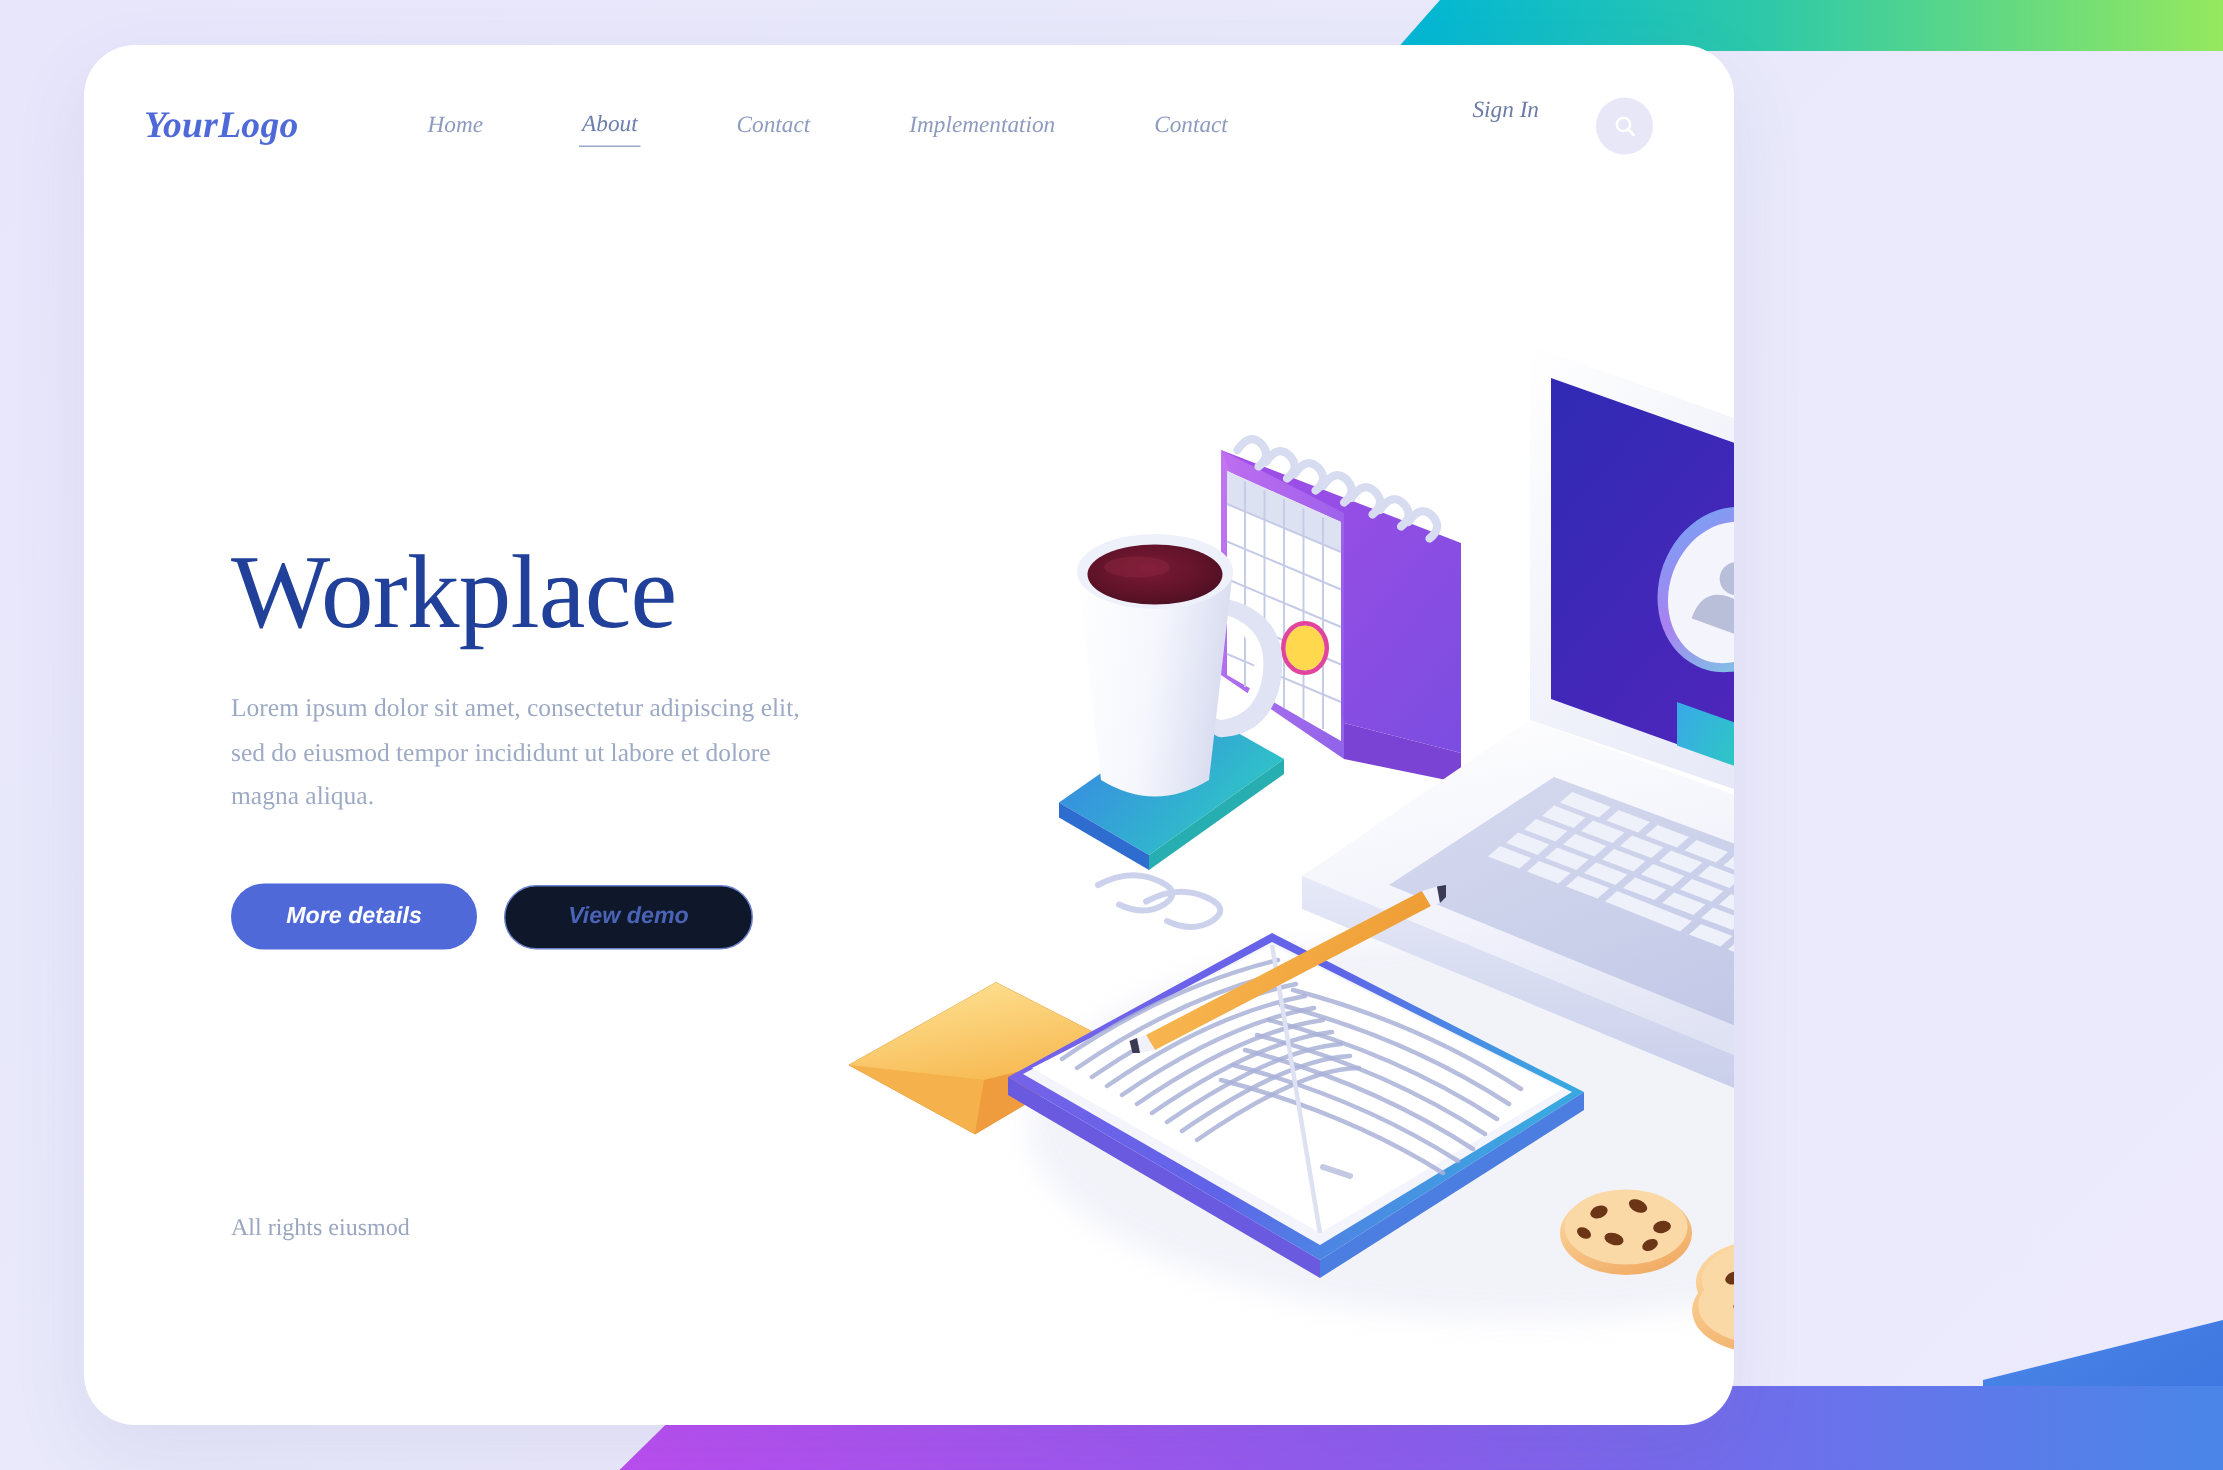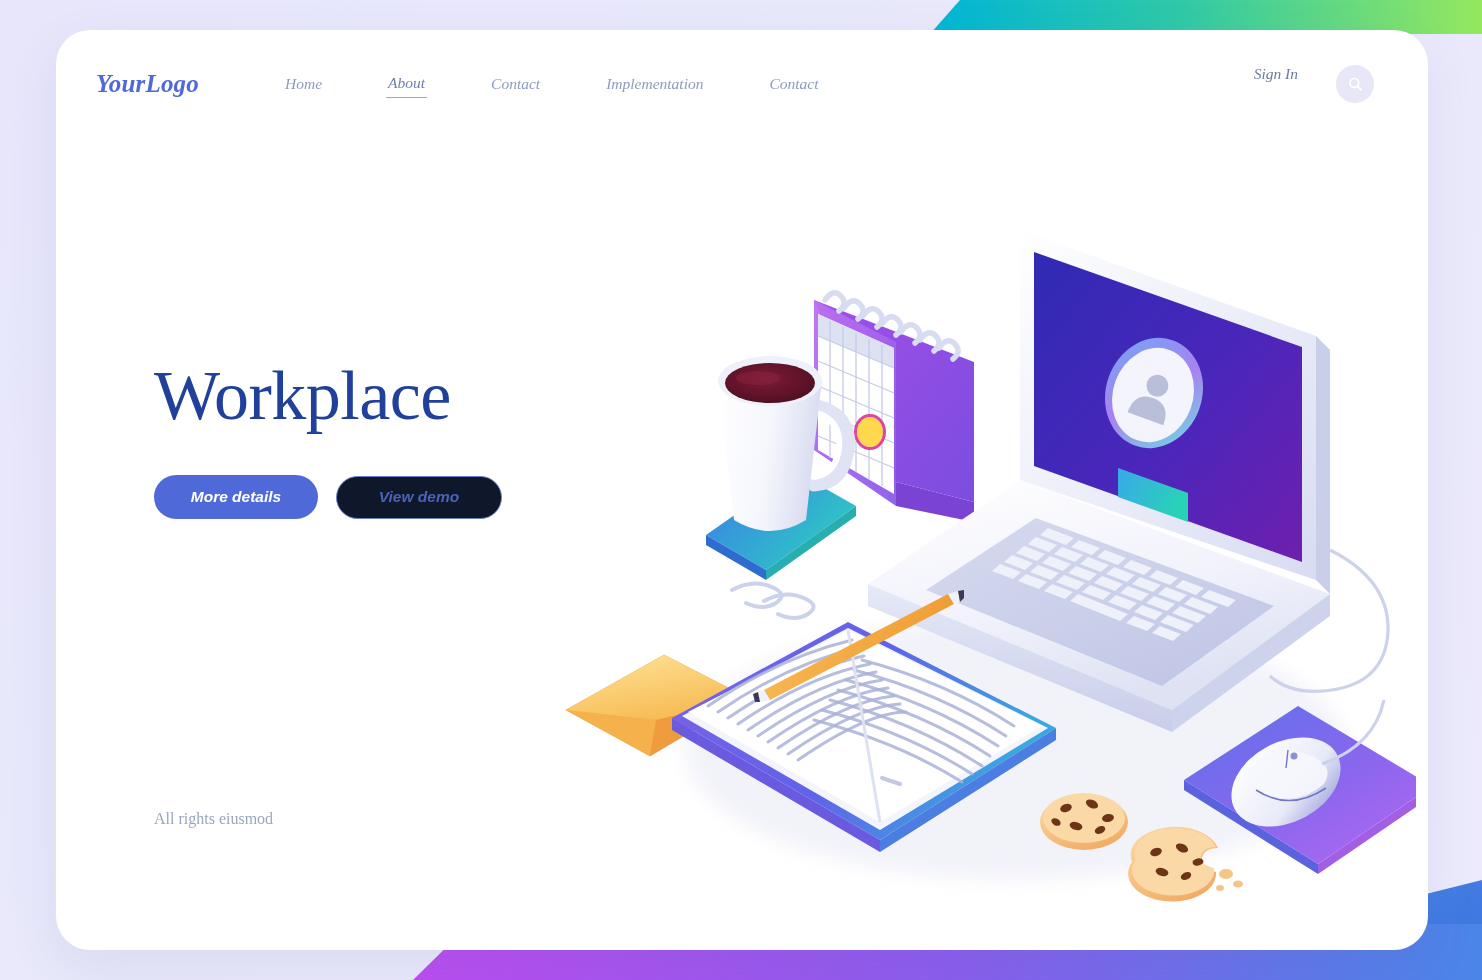--- a/index.html
+++ b/index.html
@@ -34,21 +34,21 @@
     position: absolute;
     right: 0; top: 0;
     width: 160px; height: 980px;
   }
 
   
   #card {
     position: absolute;
     left: 56px;
     top: 30px;
-    width: 1372px;
+    width: 1100px;
     height: 920px;
     background: #ffffff;
     border-radius: 34px;
     box-shadow: 0 18px 50px rgba(90, 90, 160, 0.10);
     overflow: hidden;
   }
 
   
   #header {
     position: absolute;
@@ -248,20 +248,21 @@
         <svg width="19" height="19" viewBox="0 0 24 24">
           <circle cx="10.5" cy="10" r="5.6" fill="none" stroke="#ffffff" stroke-width="2.1"></circle>
           <line x1="14.6" y1="14.2" x2="19" y2="18.8" stroke="#ffffff" stroke-width="2.4" stroke-linecap="round"></line>
         </svg>
       </button>
     </div>
   </div>
 
   <div id="hero">
     <h1 id="hero-title">Workplace</h1>
+    <p id="hero-desc">Lorem ipsum dolor sit amet, consectetur adipiscing elit, sed do eiusmod tempor incididunt ut labore et dolore magna aliqua.</p>
     <div id="hero-buttons">
       <button class="btn" id="btn-primary">More details</button>
       <button class="btn" id="btn-secondary">View demo</button>
     </div>
   </div>
 
   <div id="footer-note">All rights eiusmod</div>
 
   <div id="illustration">
     <svg viewBox="0 0 920 790" xmlns="http://www.w3.org/2000/svg">

